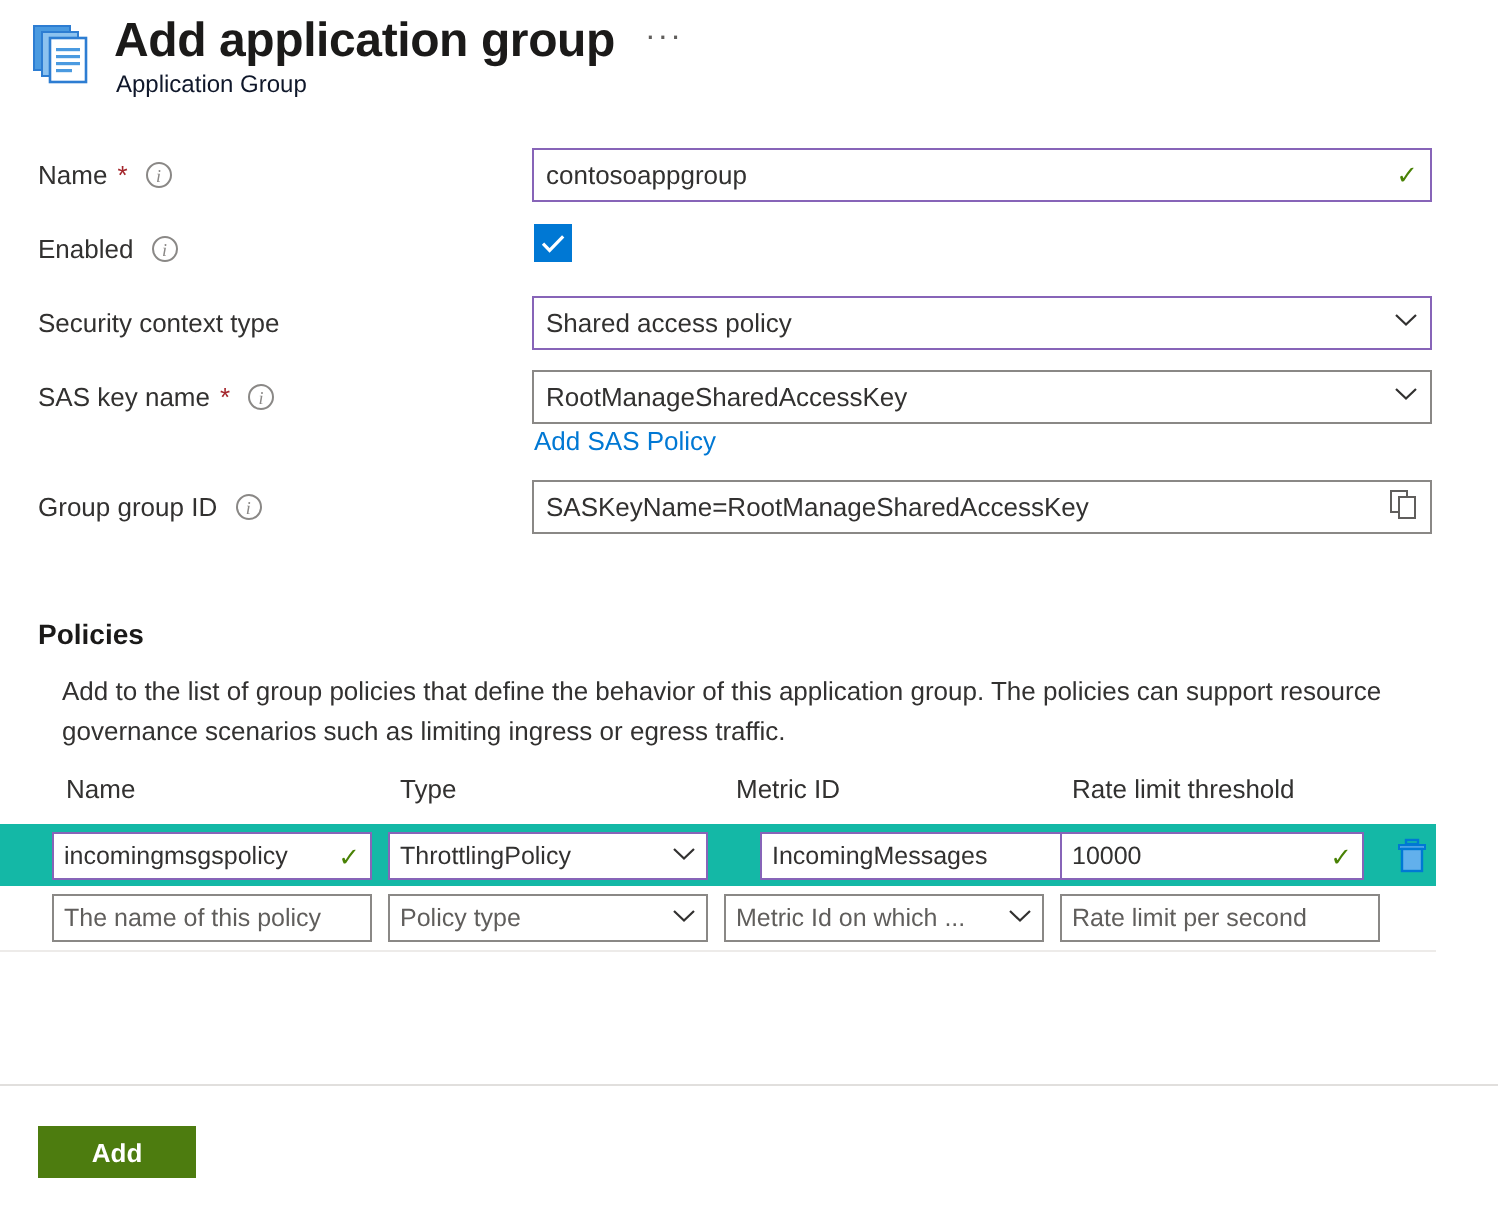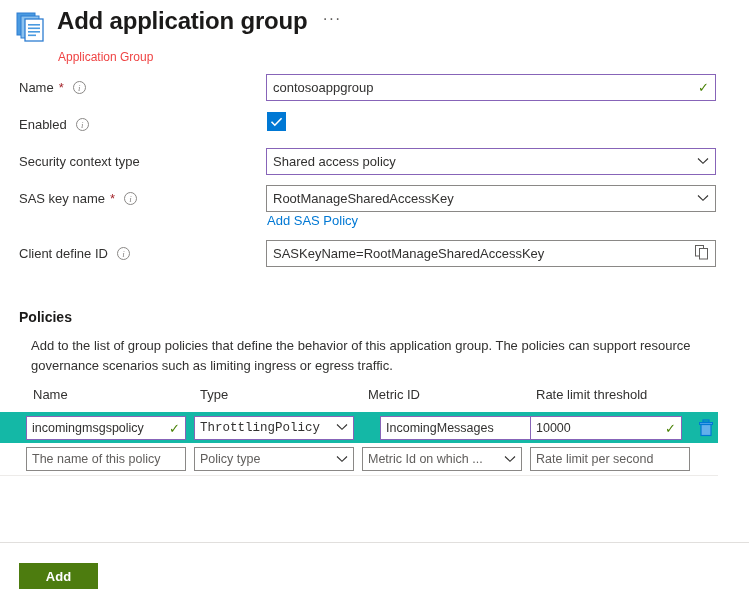--- a/index.html
+++ b/index.html
@@ -50,22 +50,21 @@
     cursor: pointer;
     line-height: 18px;
     padding: 0 3px;
     align-self: flex-start;
     margin-top: 4px;
   }
   .page-subtitle {
     position: absolute;
     left: 58px; top: 35px;
     font-size: 12px;
-    color: #ef4444;
-    margin-top: 15px;
+    color: #0f172a;
   }
 
   
   .form {
     position: absolute;
     left: 0; top: 72px;
     width: 749px;
   }
   .form-row {
     position: relative;
@@ -348,21 +347,21 @@
         <svg width="12" height="8" viewBox="0 0 12 8">
             <path d="M1 1.5 L6 6.3 L11 1.5" stroke="#323130" stroke-width="1.1" fill="none"></path>
           </svg>
       </span>
     </div>
     <div class="link">Add SAS Policy</div>
   </div>
 
   <div class="form-row" style="height:37px;">
     <div class="form-label">
-      <span>Client define ID</span>
+      <span>Group group ID</span>
       <span class="info-icon">i</span>
     </div>
     <div class="field">
       <span class="val">SASKeyName=RootManageSharedAccessKey</span>
       <span class="copy-ico">
         <svg width="14" height="15" viewBox="0 0 14 15">
           <rect x="0.5" y="0.5" width="8" height="10.5" fill="none" stroke="#605e5c" stroke-width="1"></rect>
           <rect x="4.5" y="3.5" width="8" height="10.5" fill="#ffffff" stroke="#605e5c" stroke-width="1"></rect>
         </svg>
       </span>
@@ -382,21 +381,21 @@
       <div class="th" style="left:200px;">Type</div>
       <div class="th" style="left:368px;">Metric ID</div>
       <div class="th" style="left:536px;">Rate limit threshold</div>
     </div>
 
     <div class="trow hl">
       <div class="cell focused" style="left:26px; width:160px;">
         <span class="val">incomingmsgspolicy</span>
         <span class="check-ok">✓</span>
       </div>
-      <div class="cell focused" style="left:194px; width:160px;font-family:Liberation Mono, monospace;">
+      <div class="cell focused" style="left:194px; width:160px;">
         <span class="val">ThrottlingPolicy</span>
         <span class="chev">
           <svg width="12" height="8" viewBox="0 0 12 8">
               <path d="M1 1.5 L6 6.3 L11 1.5" stroke="#323130" stroke-width="1.1" fill="none"></path>
             </svg>
         </span>
       </div>
       <div class="cell focused" style="left:380px; width:176px;align-items:center;">
         <span class="val">IncomingMessages</span>
         <span class="chev">

